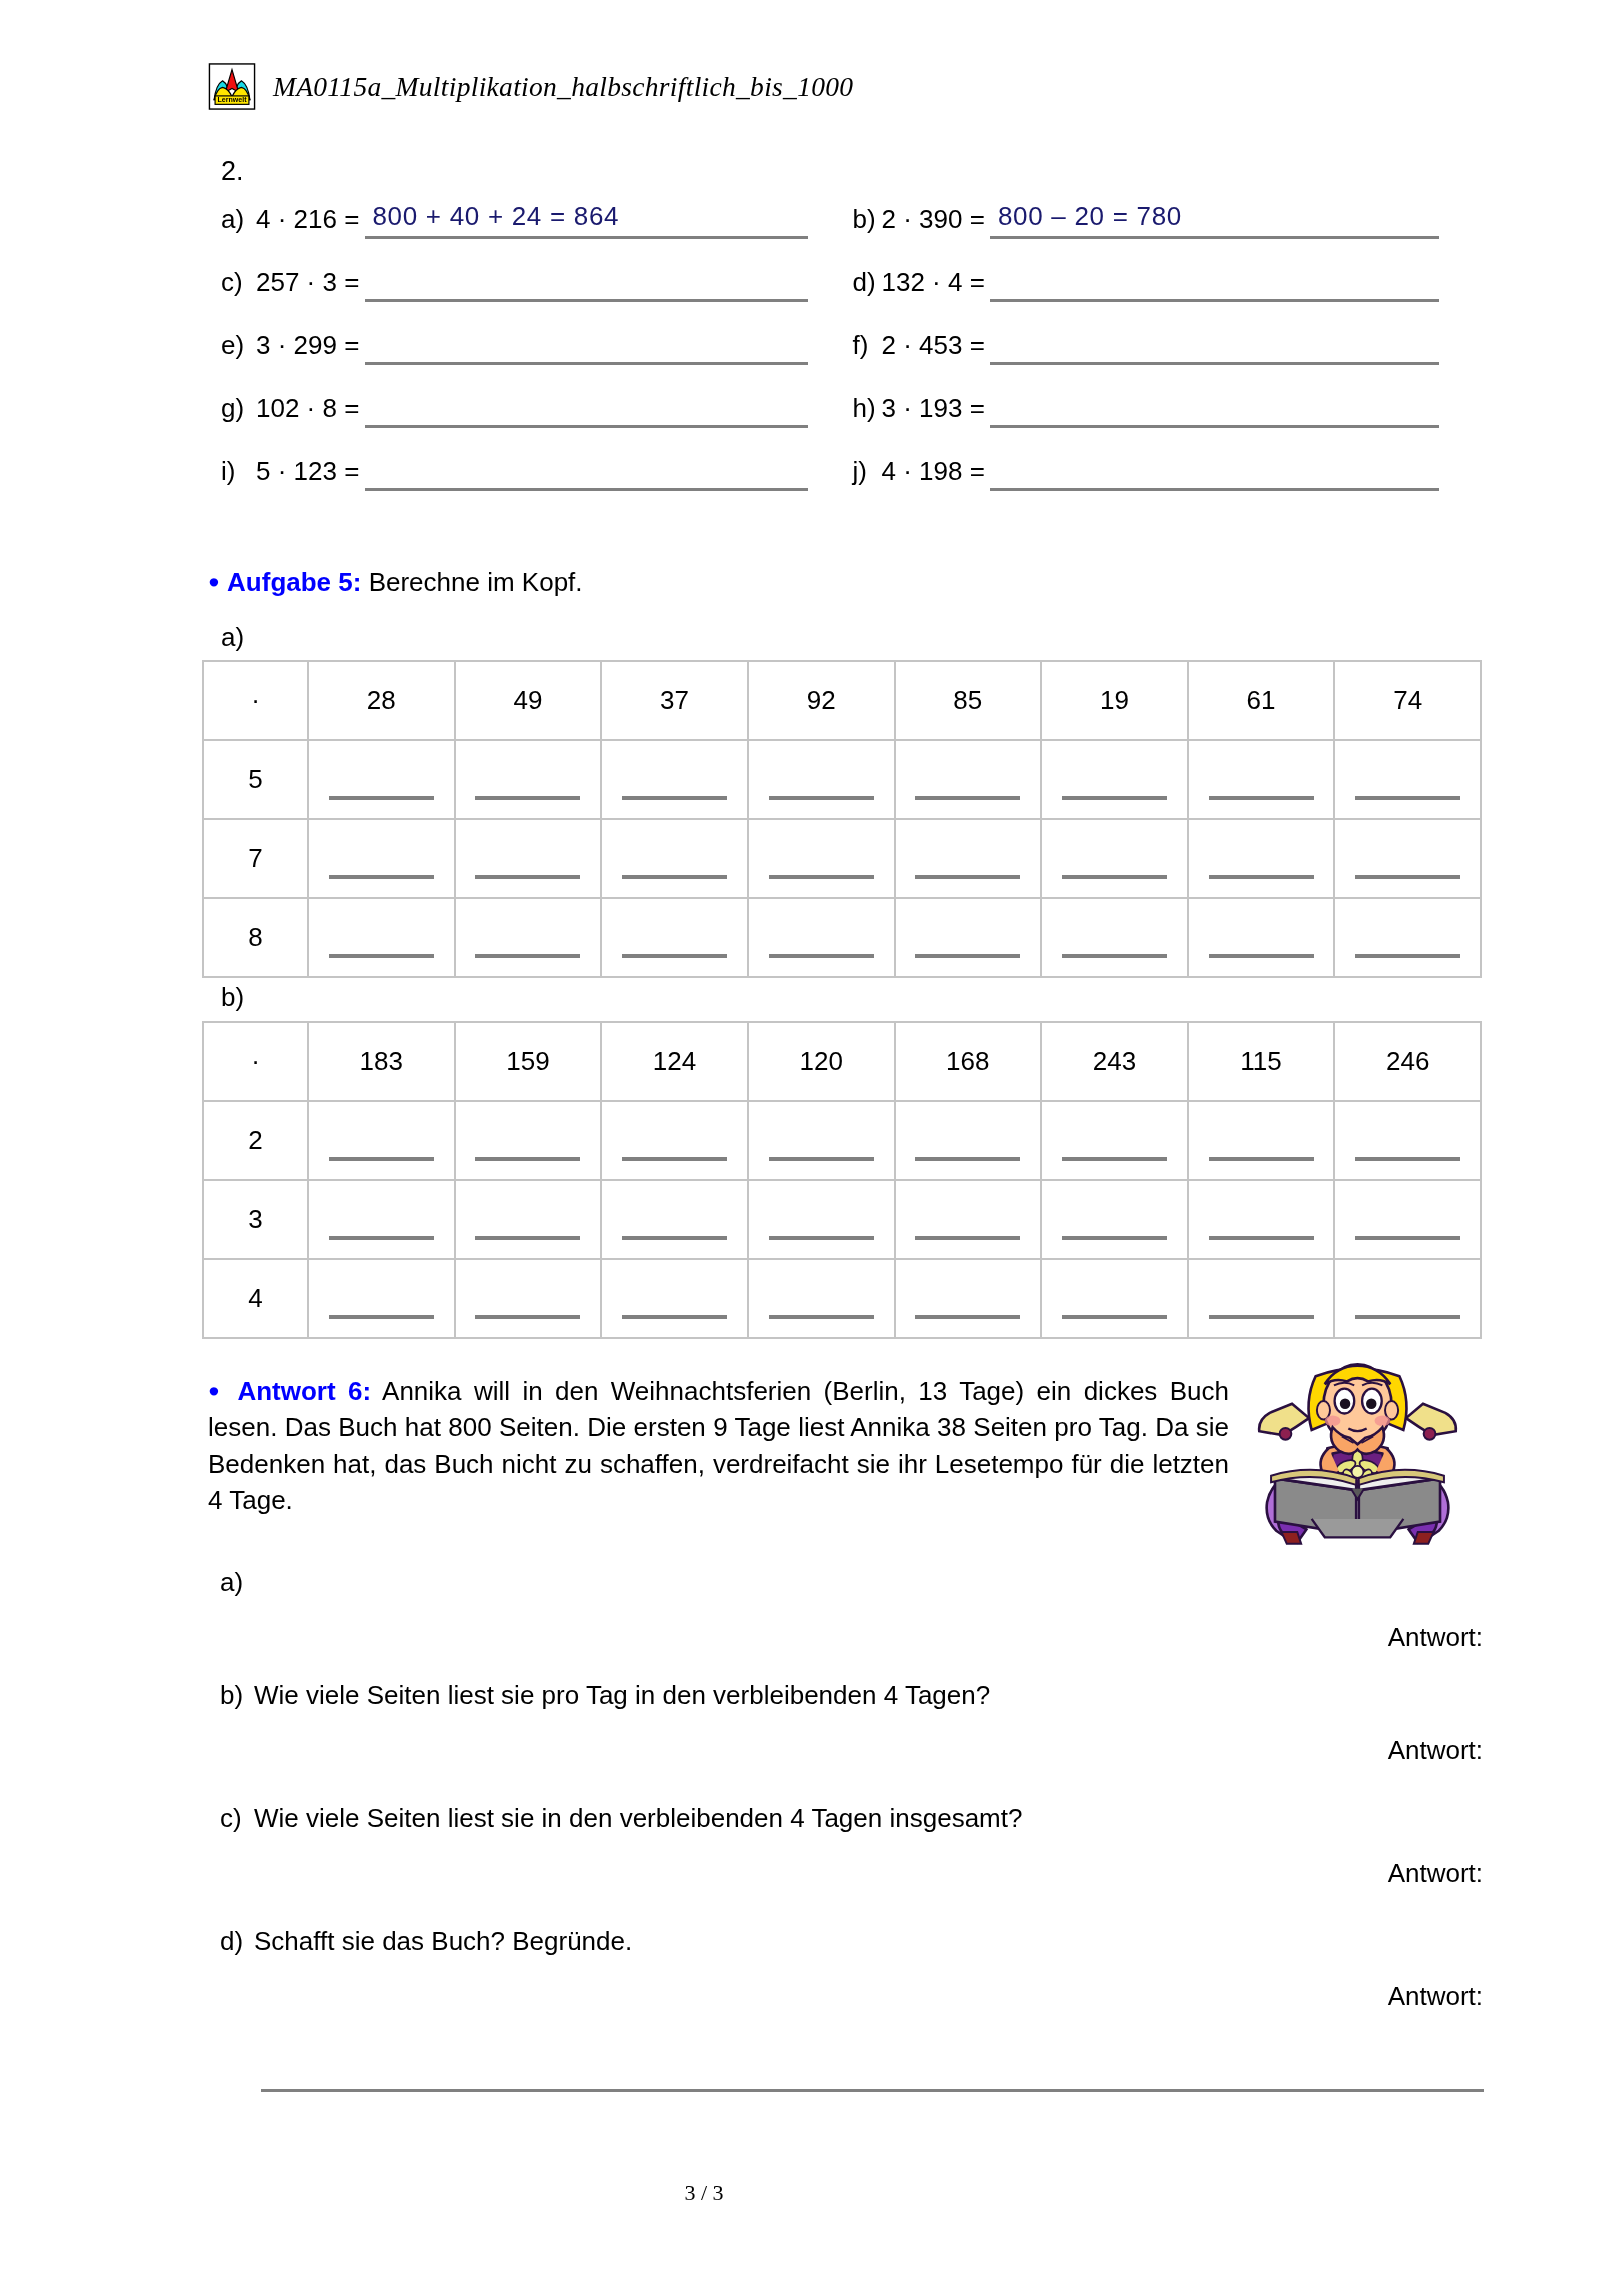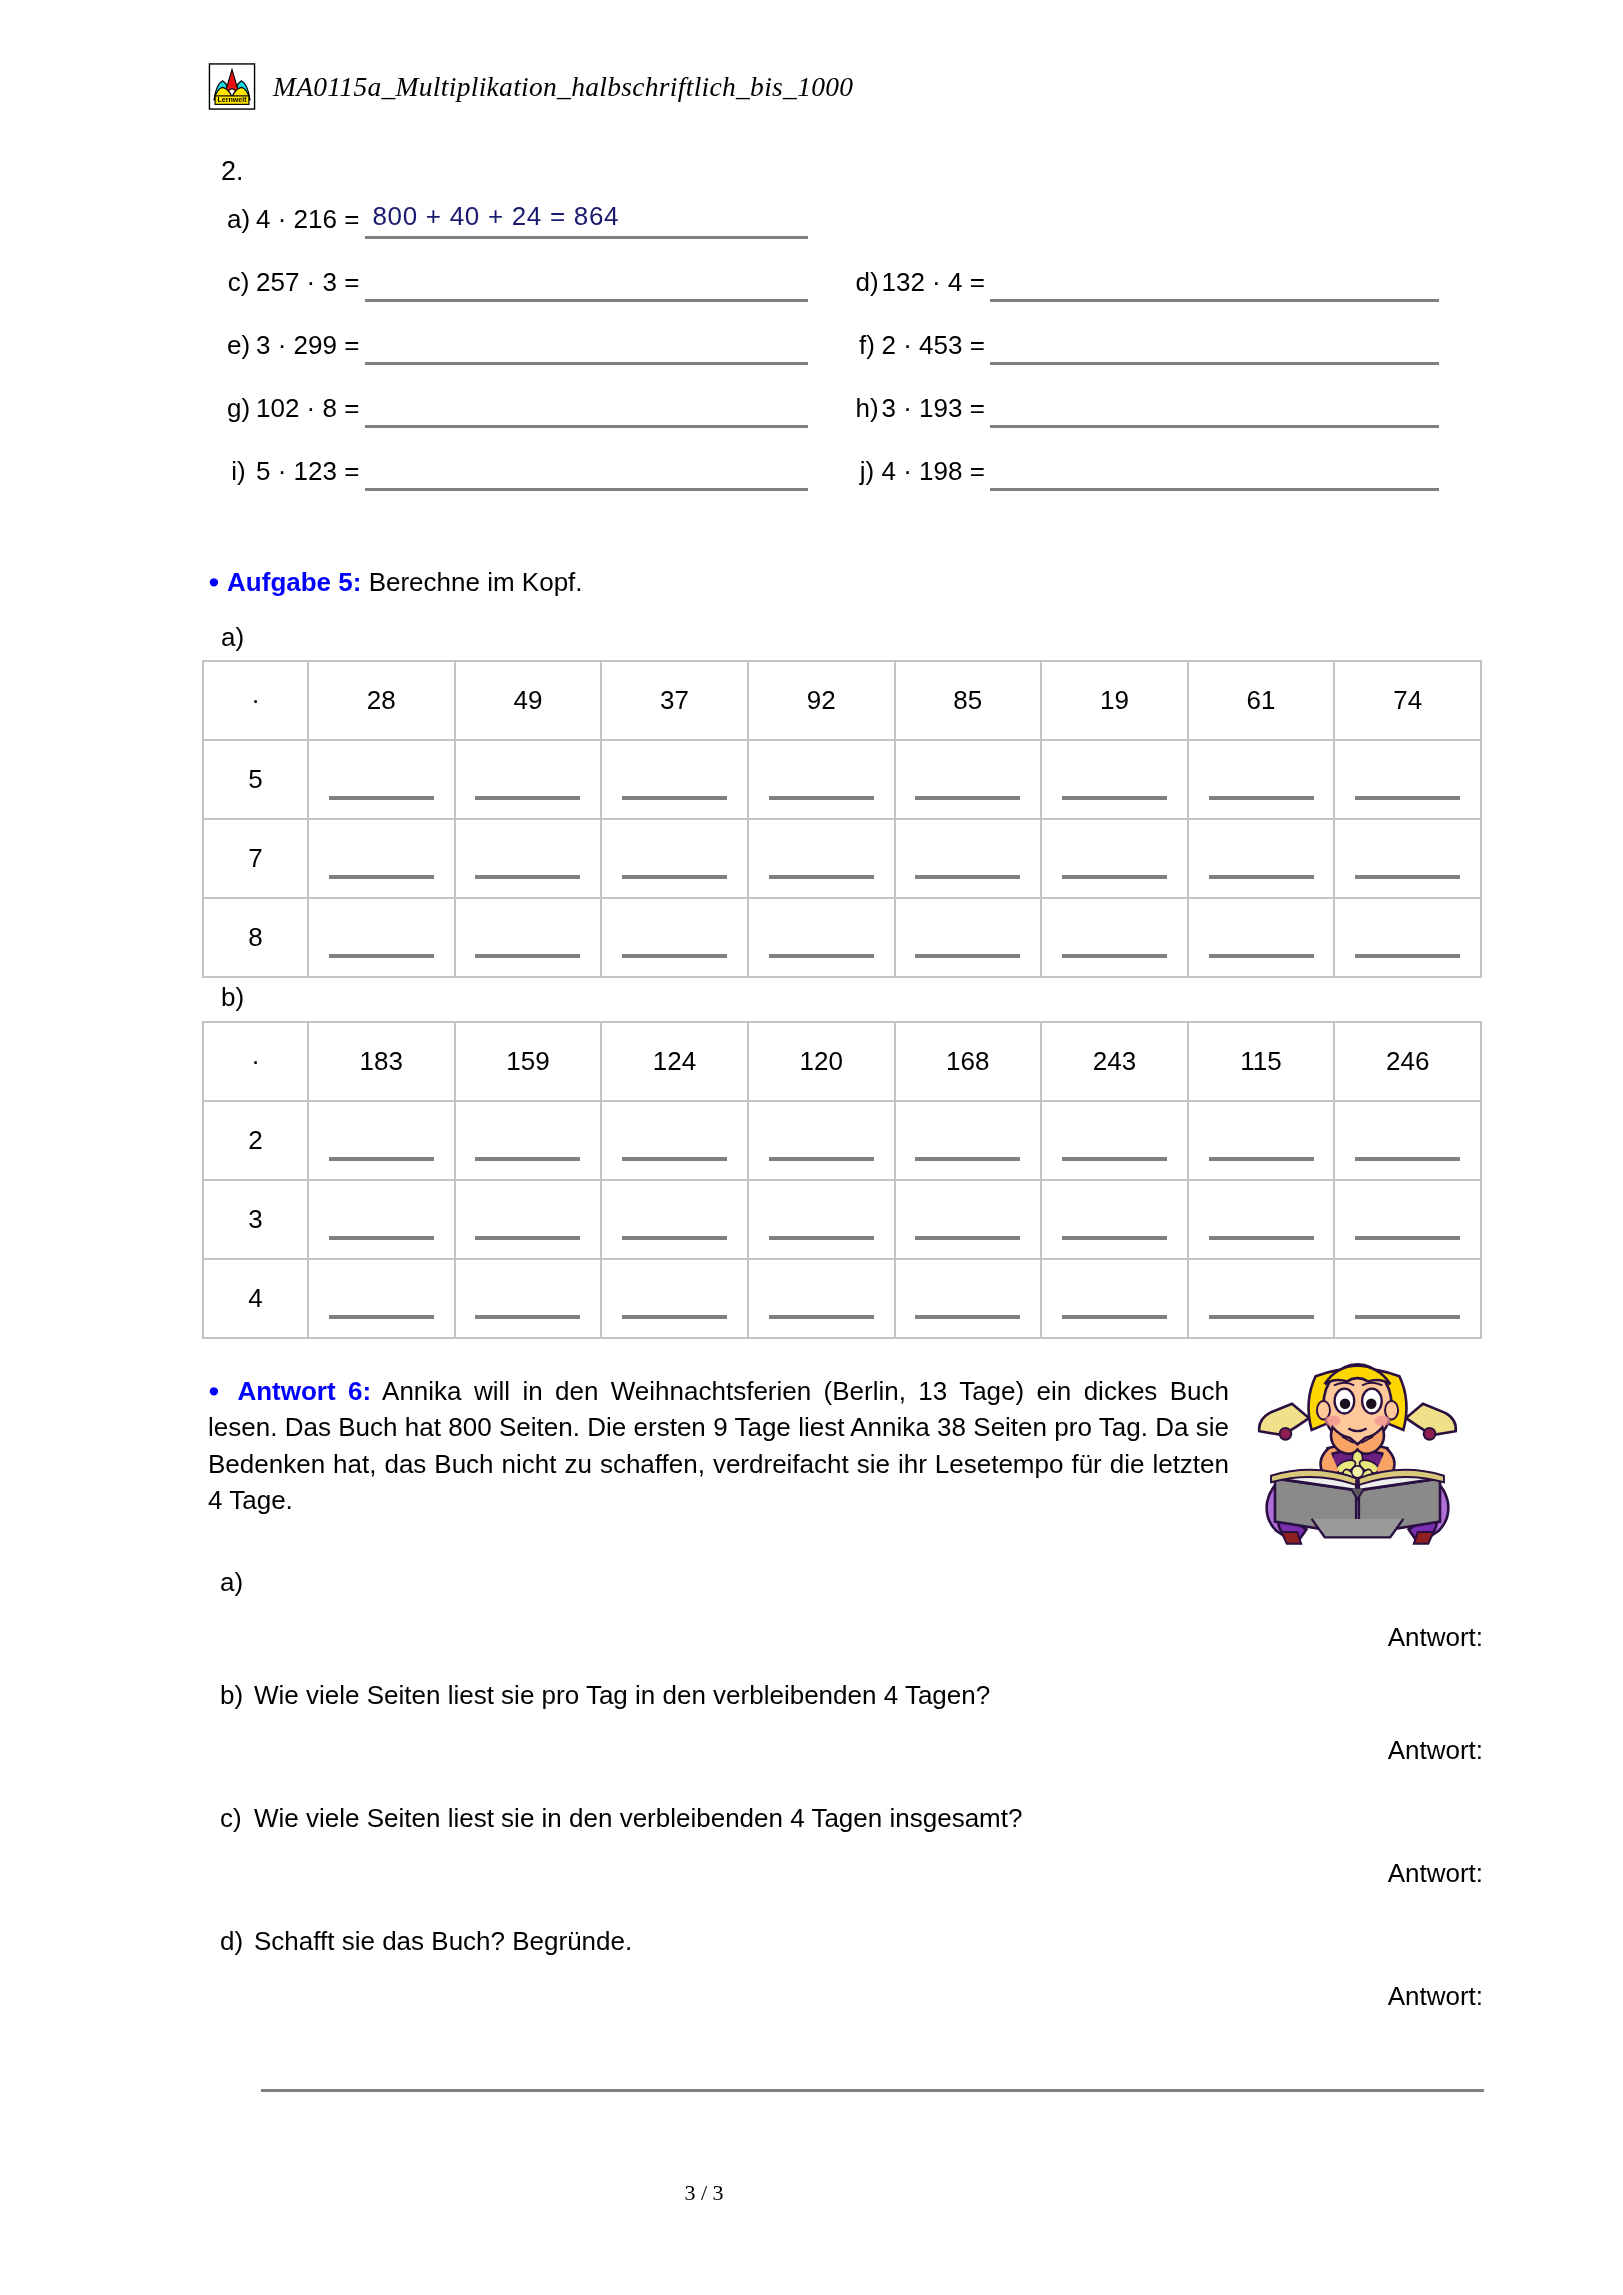--- a/index.html
+++ b/index.html
@@ -48,21 +48,20 @@
   .ex-grid {
     position: absolute;
     left: 209px; top: 203px;
     width: 1263px;
   }
   .ex-row { display: flex; height: 63px; }
   .ex-cell {
     width: 632px;
     display: flex;
     align-items: flex-start;
-    text-align: center;
   }
   .ex-label {
     font-size: 26px;
     white-space: nowrap;
     padding-top: 1.3px;
   }
   .ex-label .lbl { display: inline-block; min-width: 35px; }
   .ex-answer {
     flex: 1;
     margin-left: 5.2px;
@@ -218,20 +217,27 @@
   <div class="ex-grid">
 
     <div class="ex-row">
       <div class="ex-cell">
         <div class="ex-label"><span class="lbl">a)</span><span>4 · 216 =</span></div>
         <div class="ex-answer">
           <span class="filled">800 + 40 + 24 = 864</span>
           <span class="rule"></span>
         </div>
       </div>
+      <div class="ex-cell right">
+        <div class="ex-label"><span class="lbl">b)</span><span>2 · 390 =</span></div>
+        <div class="ex-answer">
+          <span class="filled">800 – 20 = 780</span>
+          <span class="rule"></span>
+        </div>
+      </div>
     </div>
 
     <div class="ex-row">
       <div class="ex-cell">
         <div class="ex-label"><span class="lbl">c)</span><span>257 · 3 =</span></div>
         <div class="ex-answer">
           <span class="filled"></span>
           <span class="rule"></span>
         </div>
       </div>

